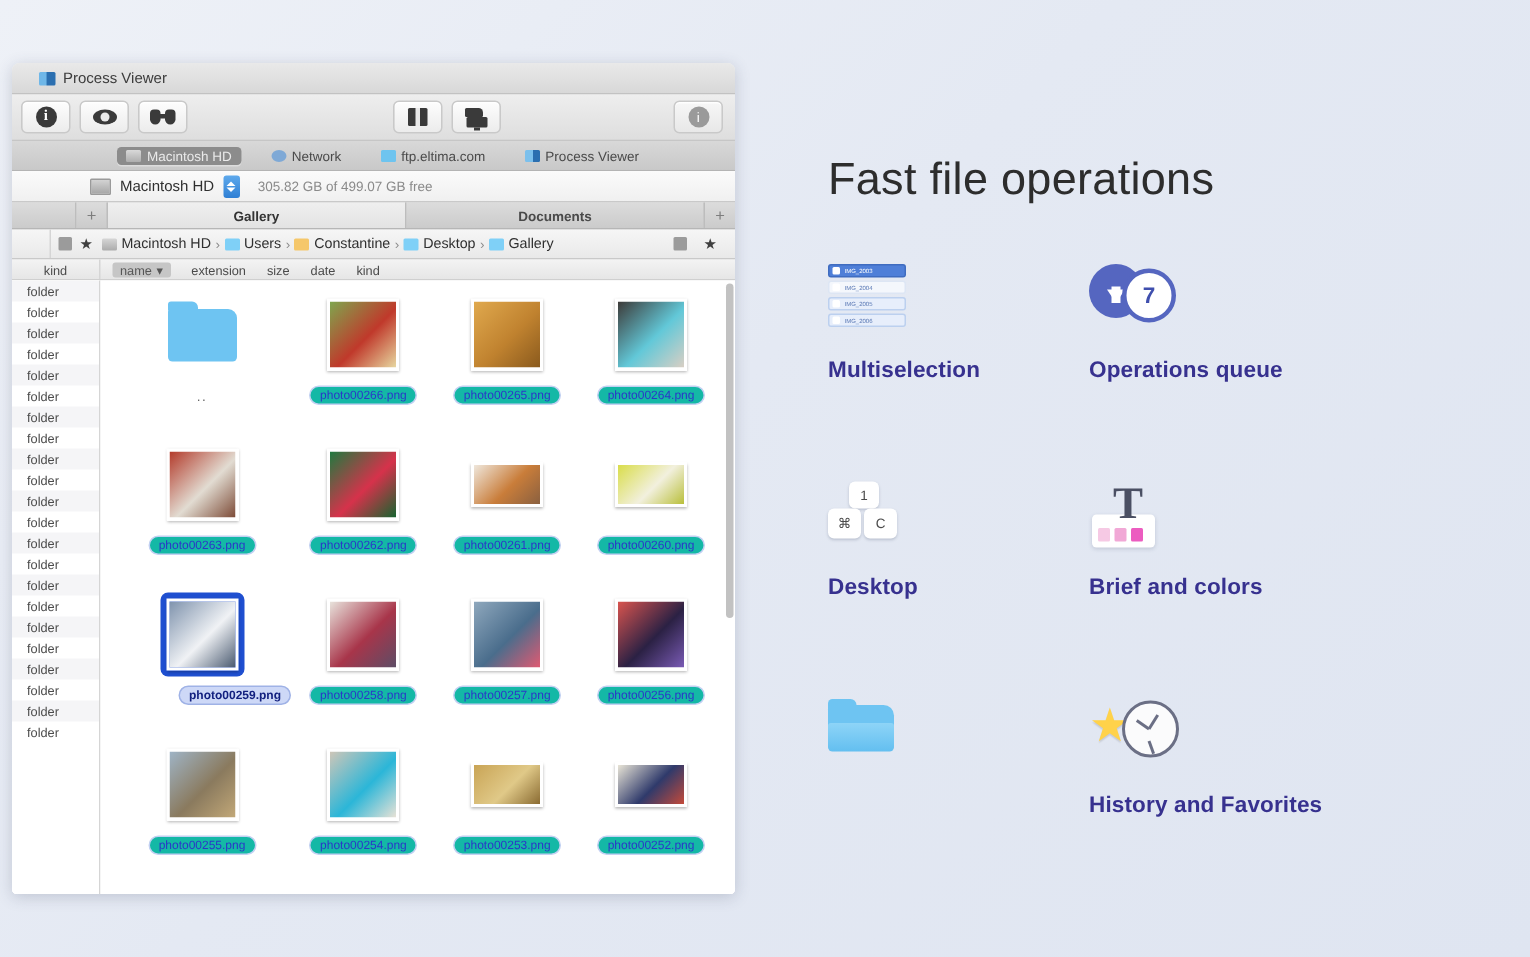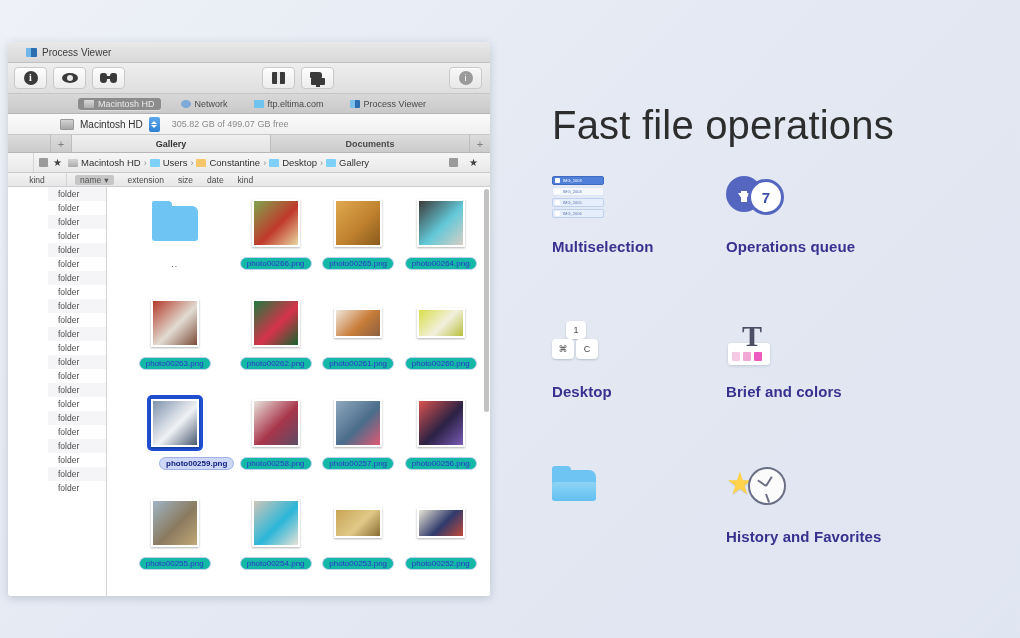--- a/index.html
+++ b/index.html
@@ -114,21 +114,21 @@
   
   .col-head{height:13px;flex:0 0 13px;display:flex;background:linear-gradient(#f3f3f3,#e6e6e6);
     border-bottom:1px solid #cfcfcf;align-items:center;}
   .ch-left{width:58px;display:flex;align-items:center;justify-content:center;font-size:8.5px;color:#4a4a4a;
     border-right:1px solid #d5d5d5;height:100%;}
   .ch-right{flex:1;display:flex;align-items:center;gap:14px;padding-left:8px;font-size:8.5px;color:#4a4a4a;}
   .ch-sorted{background:#c6c6c6;border-radius:2px;padding:0 5px;color:#565656;display:flex;gap:3px;align-items:center;}
 
   
   .fm-body{flex:1;display:flex;min-height:0;background:#fff;}
-  .kinds{width:58px;flex:0 0 58px;border-right:1px solid #d5d5d5;background:#fff;overflow:hidden;margin-left:40px;}
+  .kinds{width:58px;flex:0 0 58px;border-right:1px solid #d5d5d5;background:#fff;overflow:hidden;}
   .kind-row{height:14px;line-height:14px;font-size:8.5px;color:#4b4b4b;padding-left:10px;}
   .kind-row:nth-child(odd){background:#f5f5f7;}
 
   .grid-wrap{flex:1;position:relative;overflow:hidden;background:#fff;}
   .grid{display:grid;grid-template-columns:repeat(4,1fr);padding:6px 8px 0 8px;}
   .cell{height:96px;display:flex;flex-direction:column;align-items:center;justify-content:flex-start;padding-top:4px;}
   .thumbbox{width:52px;height:52px;display:flex;align-items:center;justify-content:center;border-radius:3px;}
   .thumbbox.sel{background:#1f4fd0;box-shadow:0 0 0 2px #1f4fd0;}
   .thumb{width:44px;height:44px;background:#fff;border:2px solid #fff;box-shadow:0 1px 2px rgba(0,0,0,.3);}
   .thumb.wide{height:26px;}
@@ -140,21 +140,21 @@
   .dots{margin-top:10px;font-size:9px;color:#666;letter-spacing:1px;}
 
   .fm-status{height:17px;flex:0 0 17px;background:linear-gradient(#f4f4f4,#e8e8e8);
     border-top:1px solid #cfcfcf;display:flex;align-items:center;justify-content:center;
     font-size:8.5px;color:#6f6f6f;}
   .scrollbar{position:absolute;right:1px;top:2px;bottom:2px;width:5px;}
   .scroll-thumb{position:absolute;top:0;width:5px;height:55%;border-radius:3px;background:#c2c2c2;}
 
   
   .promo{position:absolute;left:540px;top:0;width:480px;height:638px;}
-  .promo-title{position:absolute;left:12px;top:103px;font-size:40px;color:#2d2d2d;
+  .promo-title{position:absolute;left:12px;top:103px;font-size:30px;color:#2d2d2d;
     font-weight:normal;letter-spacing:.2px;}
   .features{position:absolute;left:12px;top:176px;width:460px;
     display:grid;grid-template-columns:174px 1fr;row-gap:66px;}
   .feature{display:flex;flex-direction:column;}
   .feat-icon{height:62px;display:flex;align-items:flex-start;}
   .feat-label{font-size:15px;font-weight:bold;color:#37318f;letter-spacing:.1px;}
 
   
   .ms-list{display:flex;flex-direction:column;gap:2px;}
   .ms-row{display:flex;align-items:center;gap:3px;width:52px;height:9px;border-radius:2px;

